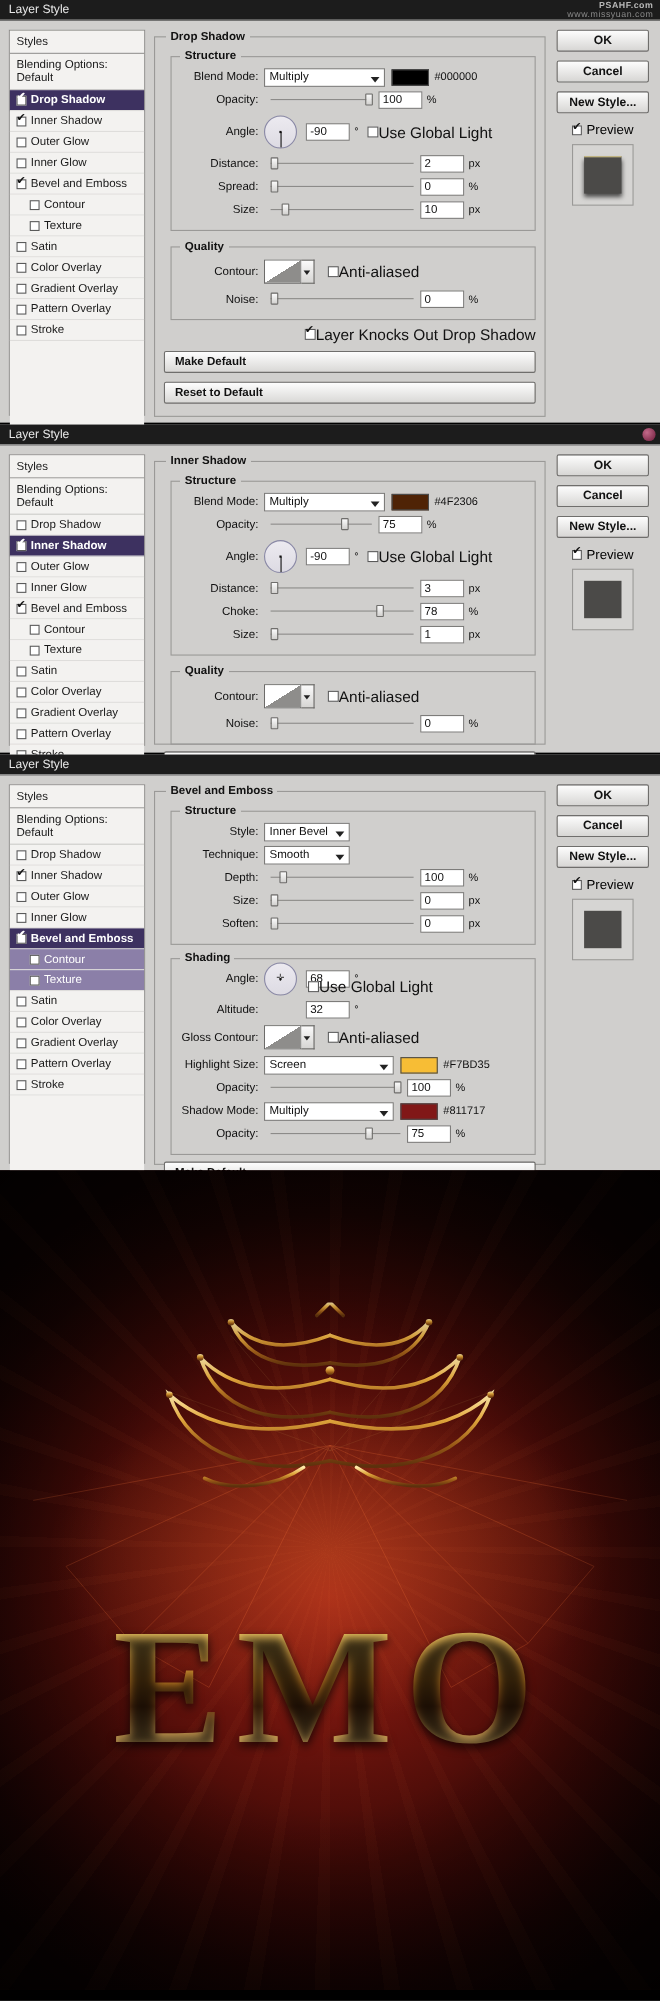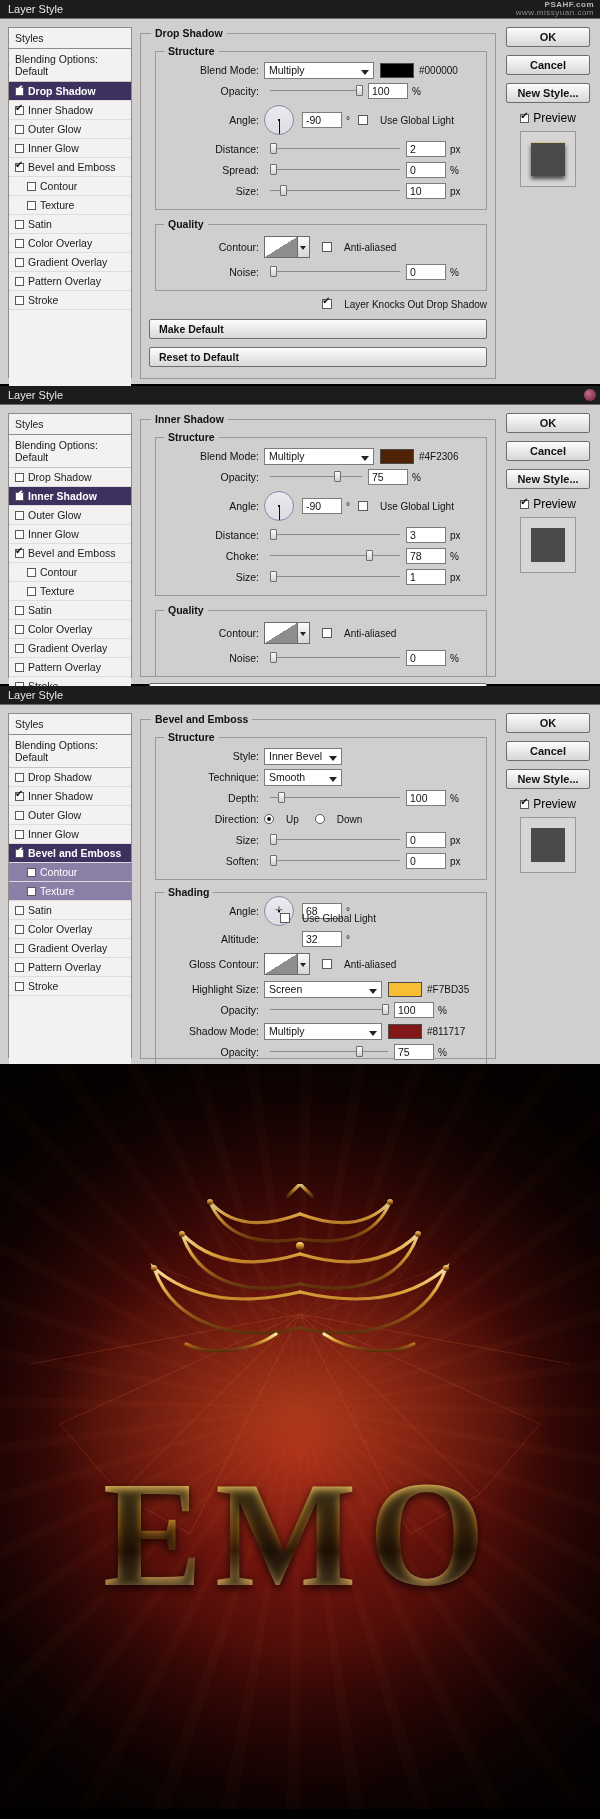--- a/index.html
+++ b/index.html
@@ -77,21 +77,21 @@
   fieldset.grp {
     border: 1px solid #9a9997; margin: 0 0 6px 0;
     padding: 4px 8px 6px 8px; min-width: 0;
   }
   fieldset.grp > legend {
     font-size: 10.5px; font-weight: bold; color: #111;
     padding: 0 4px; margin-left: 2px;
   }
   fieldset.sub { margin: 2px 0 2px 6px; padding: 4px 6px 6px 6px; }
 
-  .row { display: flex; align-items: center; height: 18px; margin-bottom: 3px; margin-left: 24px; }
+  .row { display: flex; align-items: center; height: 18px; margin-bottom: 3px; }
   .lbl {
     font-size: 10.5px; color: #111; text-align: right;
     flex: 0 0 auto; padding-right: 5px;
   }
   .lbl.w78 { width: 78px; }
 
   select.ddl, .ddl {
     height: 17px; font-size: 10.5px; background: #fff;
     border: 1px solid #7d7c7a; color: #111;
     padding: 0 14px 0 4px; line-height: 15px;
@@ -146,21 +146,21 @@
   .dial .needle {
     position: absolute; left: 50%; top: 50%;
     width: 1px; height: 14px; background: #111;
     transform-origin: top center;
   }
   .dial .cross {
     position: absolute; left: 50%; top: 28%;
     color: #555; font-size: 9px; transform: translateX(-50%);
   }
 
-  .chk { display: inline-flex; align-items: center; gap: 12px; font-size: 10px; color: #111; }
+  .chk { display: inline-flex; align-items: center; gap: 0; font-size: 14px; color: #111; }
   .chk .cbx { width: 10px; height: 10px; flex: 0 0 10px; }
 
   .contour {
     width: 34px; height: 22px; border: 1px solid #6c6b69; background: #fff;
     position: relative; flex: 0 0 34px;
   }
   .contour .tri {
     position: absolute; inset: 0;
     background: linear-gradient(to bottom right, #fff 0 50%, #8e8d8b 50% 100%);
   }
@@ -718,31 +718,20 @@
             <div class="row">
               <span class="lbl w78">Depth:</span>
               <span class="slider" style="width:130px;flex:0 0 130px;">
                   <span class="track"></span>
                   <span class="knob" style="left:8px;"></span>
                 </span>
               <span class="num w40">100</span>
               <span class="unit">%</span>
             </div>
 
-            <div class="row">
-              <span class="lbl w78">Direction:</span>
-              <span class="chk">
-                  <span class="radio on"></span>
-                  <span>Up</span>
-                </span>
-              <span class="chk" style="margin-left:16px;">
-                  <span class="radio"></span>
-                  <span>Down</span>
-                </span>
-            </div>
 
             <div class="row">
               <span class="lbl w78">Size:</span>
               <span class="slider" style="width:130px;flex:0 0 130px;">
                   <span class="track"></span>
                   <span class="knob" style="left:0px;"></span>
                 </span>
               <span class="num w40">0</span>
               <span class="unit">px</span>
             </div>

